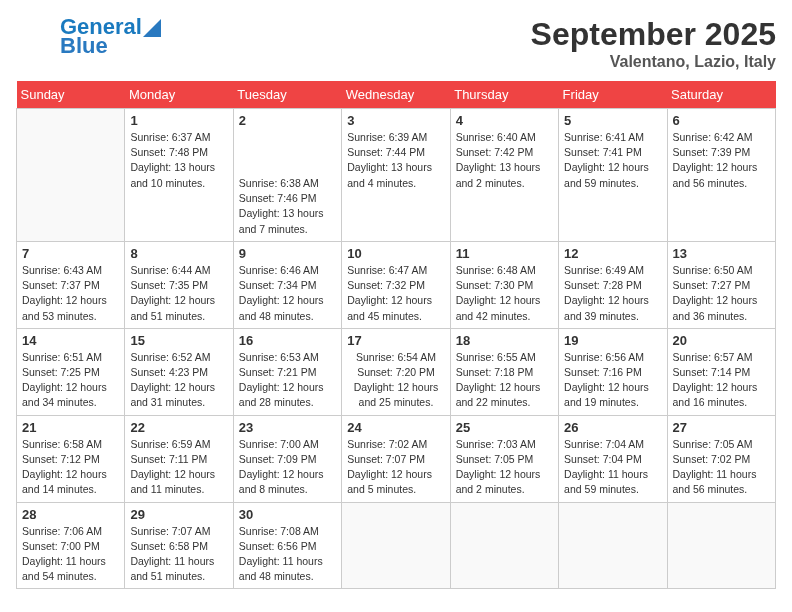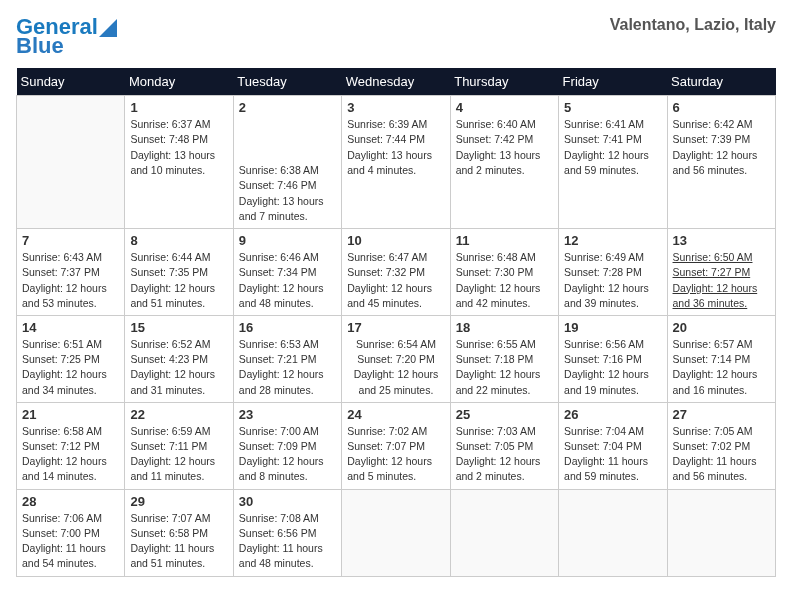--- a/index.html
+++ b/index.html
@@ -12,20 +12,21 @@
     }
     .header {
       display: flex;
       justify-content: space-between;
       align-items: flex-start;
       margin-bottom: 10px;
     }
     .logo {
       display: flex;
       align-items: center;
+      margin-left: 44px;
     }
     .logo-text {
       font-size: 22px;
       font-weight: bold;
       color: #333;
       line-height: 1;
     }
     .logo-text span {
       color: #1a7abf;
     }
@@ -41,21 +42,21 @@
       font-size: 16px;
       color: #555;
       font-weight: bold;
     }
     table {
       width: 100%;
       border-collapse: collapse;
       font-size: 11px;
     }
     th {
-      background-color: #0f172a;
+      background-color: #ef4444;
       color: #fff;
       padding: 6px 4px;
       text-align: left;
       font-size: 13px;
       font-weight: normal;
     }
     td {
       border: 1px solid #ccc;
       vertical-align: top;
       padding: 4px 5px;
@@ -87,20 +88,21 @@
       <div style="display:flex;align-items:center;">
         <span class="logo-text"><span>General</span></span>
         <svg width="18" height="18" viewBox="0 0 18 18" style="margin-left:1px;margin-top:2px;">
           <polygon points="0,18 18,0 18,18" fill="#2979c0"></polygon>
         </svg>
       </div>
       <div style="font-size:22px;font-weight:bold;color:#2979c0;margin-top:-4px;">Blue</div>
     </div>
   </div>
   <div class="title-area">
+    <div class="month-title">September 2025</div>
     <div class="location">Valentano, Lazio, Italy</div>
   </div>
 </div>
 
 <table>
   <thead>
     <tr>
     <th>Sunday</th>
         <th>Monday</th>
         <th>Tuesday</th>
@@ -194,21 +196,21 @@
         </td>
         <td>
           <span class="day-num">12</span>
           <div class="day-info" style="white-space: pre-line;">Sunrise: 6:49 AM
 Sunset: 7:28 PM
 Daylight: 12 hours
 and 39 minutes.</div>
         </td>
         <td>
           <span class="day-num">13</span>
-          <div class="day-info" style="white-space: pre-line; text-decoration: underline;">Sunrise: 6:50 AM
+          <div class="day-info" style="white-space: pre-line;">Sunrise: 6:50 AM
 Sunset: 7:27 PM
 Daylight: 12 hours
 and 36 minutes.</div>
         </td>
       </tr>
       <tr>
         <td>
           <span class="day-num">14</span>
           <div class="day-info" style="white-space: pre-line;">Sunrise: 6:51 AM
 Sunset: 7:25 PM

